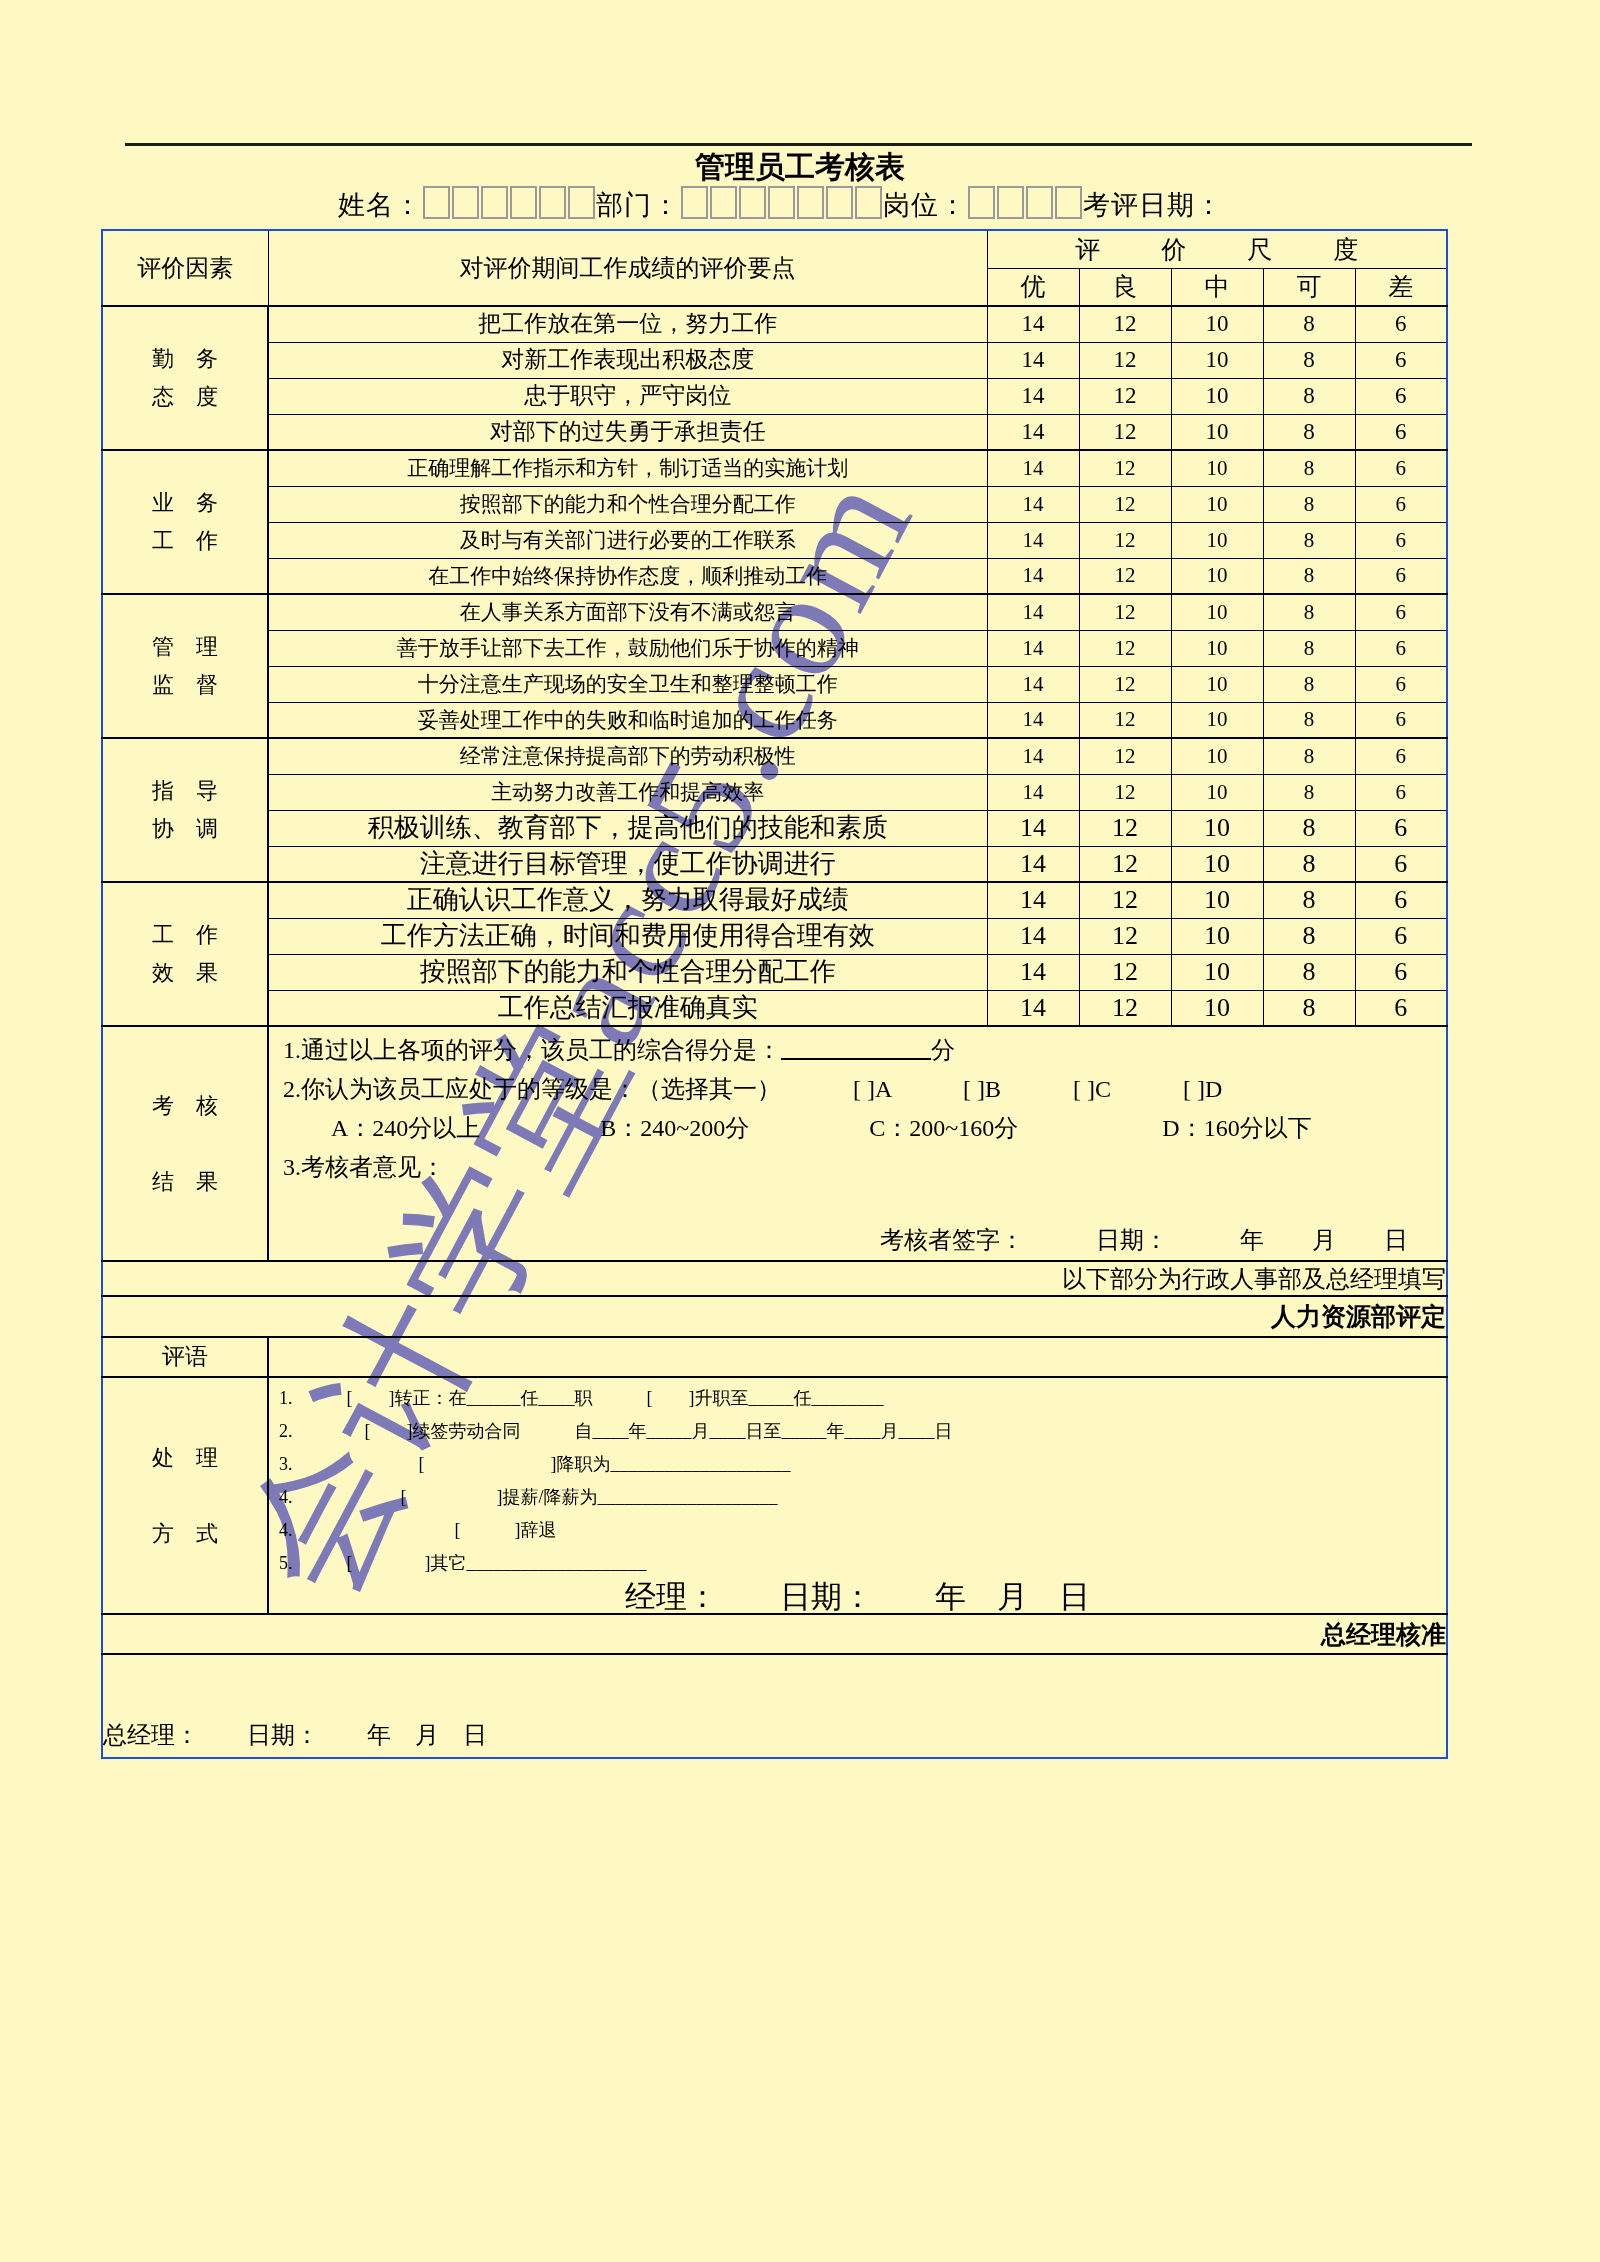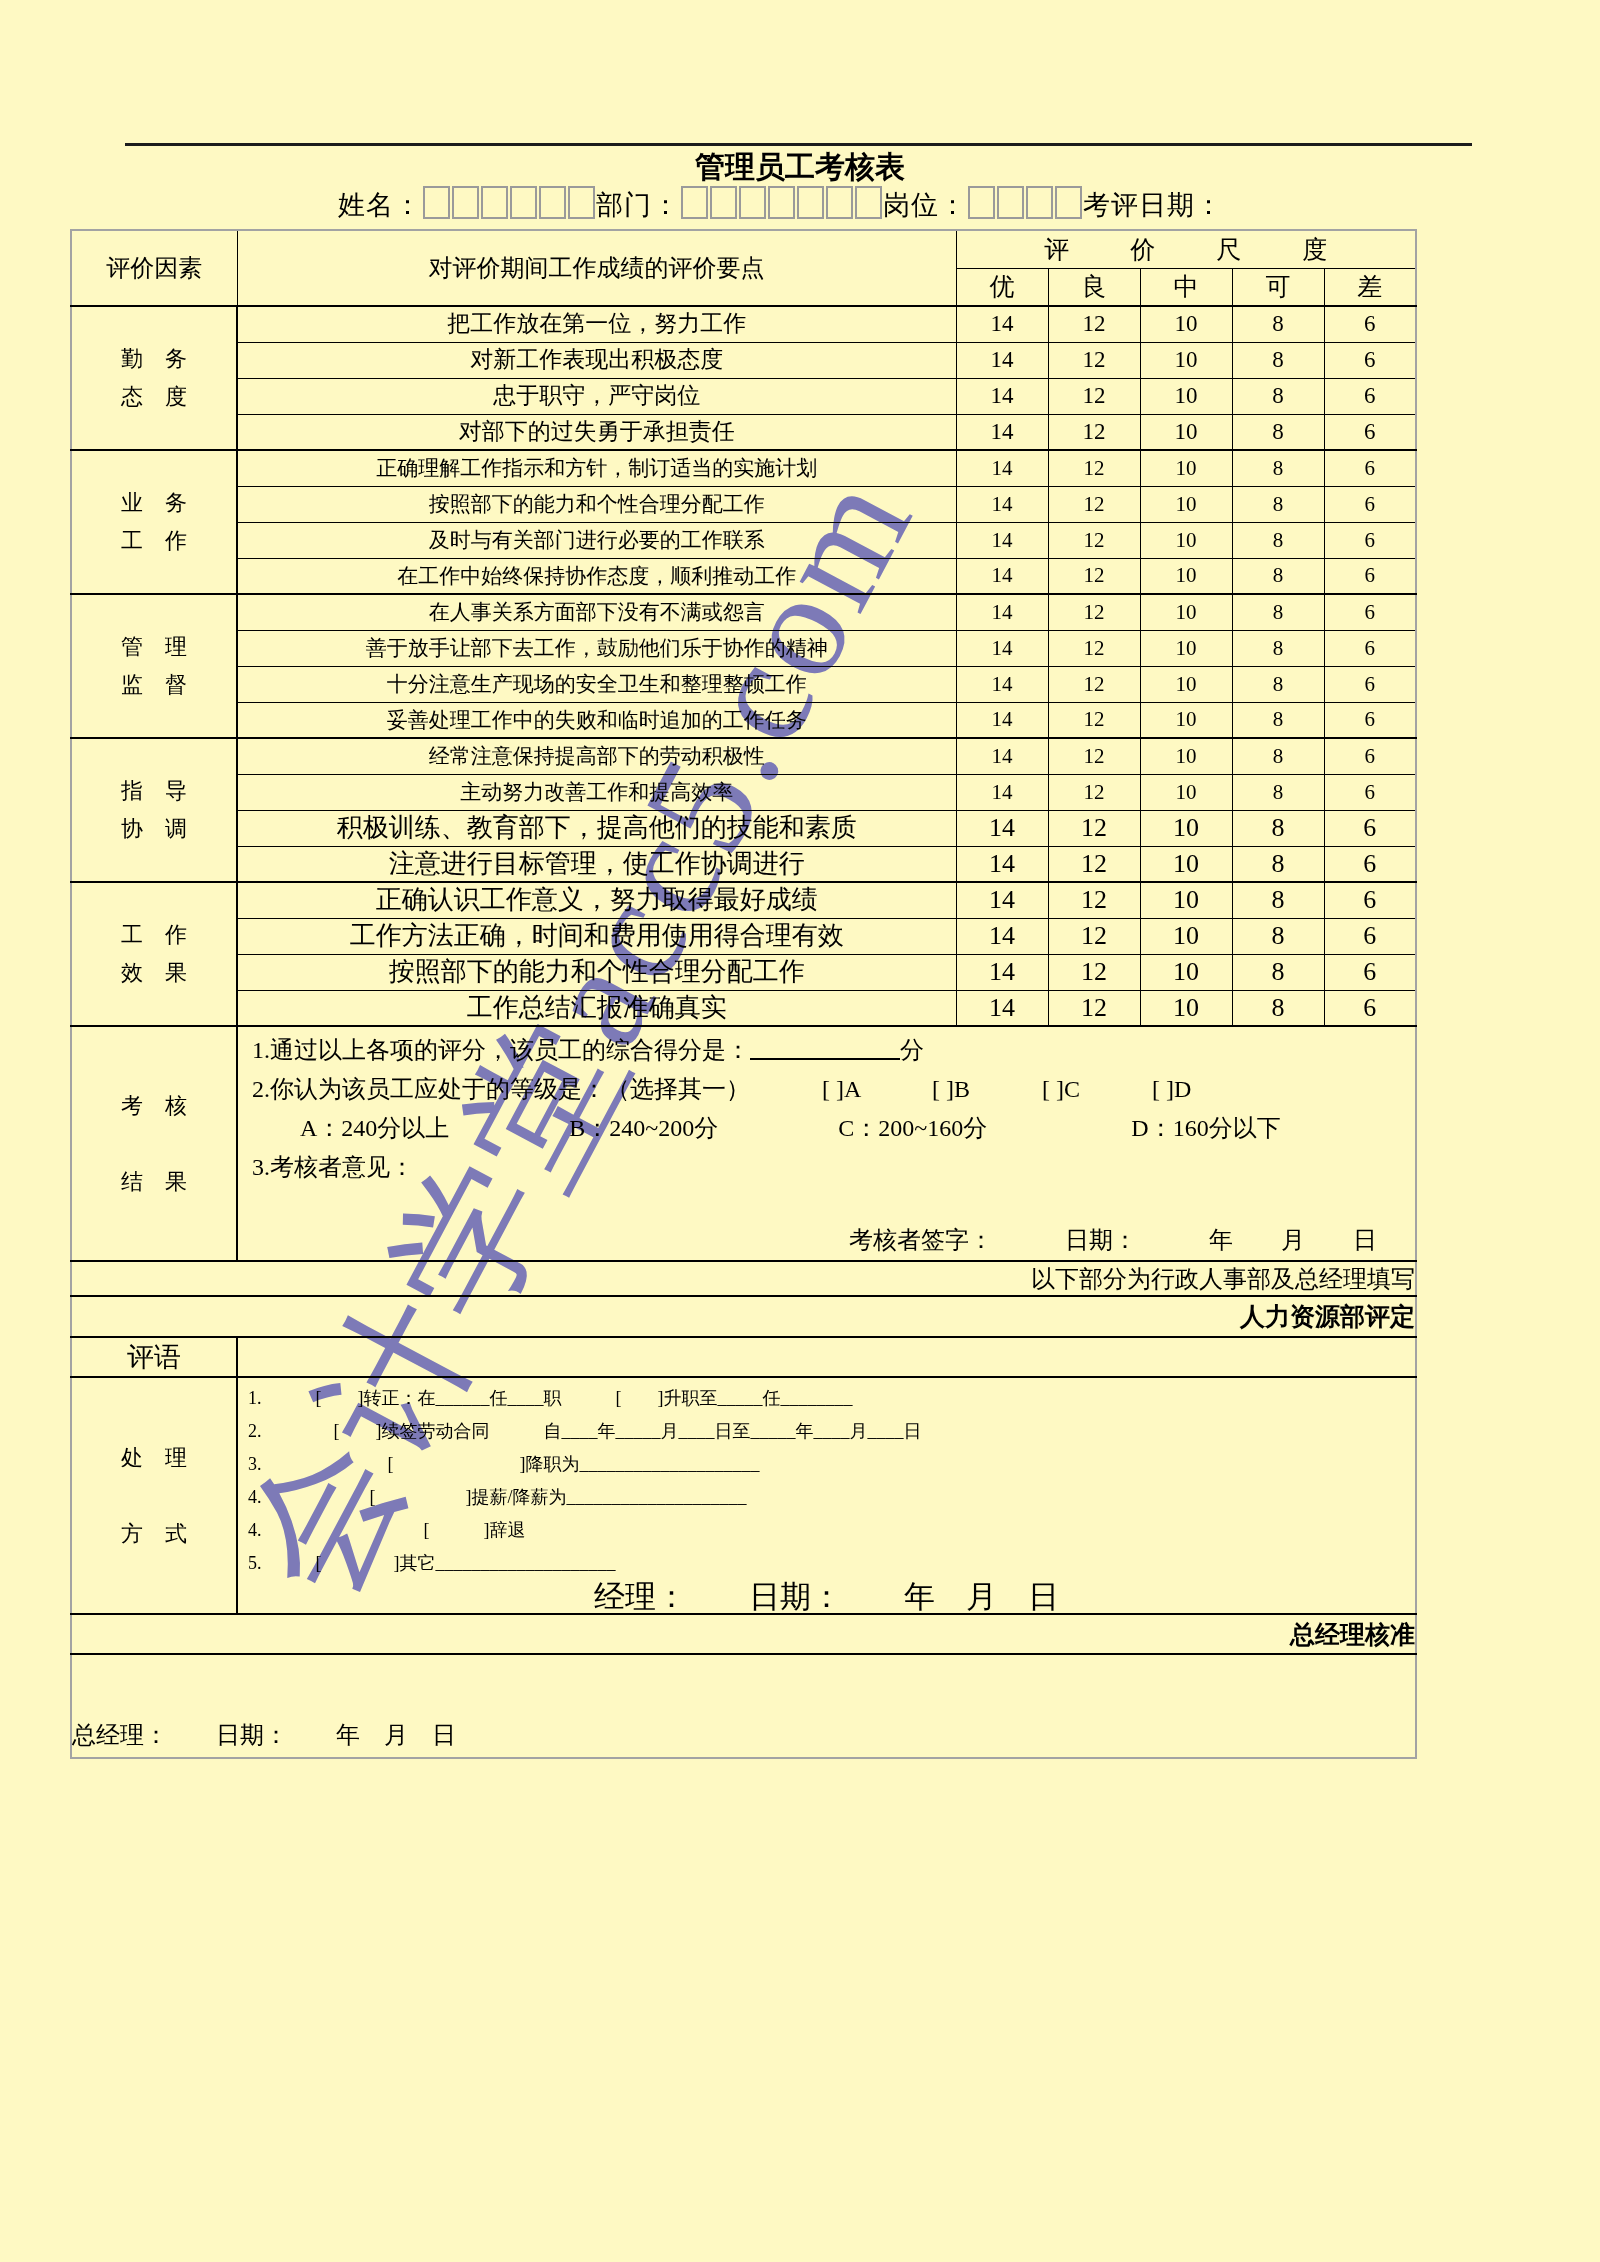--- a/index.html
+++ b/index.html
@@ -6,22 +6,22 @@
   .page{
     position:relative;width:1600px;height:2262px;background:#fef9c3;
     font-family:"Liberation Serif","DejaVu Serif",serif;color:#000;overflow:hidden;
   }
   .rule{height:3px;background:#1c1c1c;margin-left:125px;width:1347px;margin-top:143px;}
   .title{text-align:center;font-size:30px;font-weight:bold;line-height:36px;margin-top:3px;}
   .subtitle{margin:1px 0 5px 338px;font-size:27px;line-height:38px;white-space:nowrap;}
   .subtitle .fld-label{letter-spacing:1px;}
   .subtitle .box{display:inline-block;width:23px;height:29px;border:2px solid #9a9a9a;
     vertical-align:-5px;margin:0 1px;}
-  table.assess{border-collapse:collapse;table-layout:fixed;margin-left:70px;width:1345px;
-    border:2px solid #a3a3a3;padding-left:20px;}
+  table.assess{border-collapse:collapse;table-layout:fixed;margin-left:101px;width:1345px;
+    border:2px solid #1d4ed8;padding-left:20px;}
   table.assess td,table.assess th{border:1px solid #000;padding:0;font-weight:normal;overflow:hidden;}
   #criteria-body tr{height:36px;}
   thead tr{height:38px;}
   th.cat-head,th.points-head{font-size:24px;}
   th.scale-title{font-size:25px;letter-spacing:18px;text-indent:18px;}
   th.scale-col{font-size:25px;}
   td.cat{border-right:2px solid #000 !important;text-align:center;font-size:22px;
     white-space:pre-line;line-height:38px;}
   td.desc{text-align:center;line-height:30px;}
   td.num{text-align:center;}
@@ -33,21 +33,21 @@
   tr.result-row{height:230px;}
   .result-content{font-size:24px;line-height:39px;padding:4px 10px 0 14px;white-space:pre-wrap;}
   .blank-line{display:inline-block;width:150px;border-bottom:2px solid #000;height:26px;
     vertical-align:-2px;}
   .sign-right{text-align:right;padding-right:28px;font-size:24px;margin-top:34px;white-space:pre;}
   tr.divider-row{height:35px;}
   tr.divider-row td,tr.hr-title-row td,tr.gm-title-row td{text-align:right;font-size:24px;}
   tr.hr-title-row{height:41px;}
   tr.hr-title-row td,tr.gm-title-row td{font-weight:bold;font-size:25px;}
   tr.comment-row{height:39px;}
-  tr.comment-row td.cat{font-size:27px;}
+  tr.comment-row td.cat{font-size:23px;}
   tr.handling-row{height:236px;}
   .handling-content{padding:4px 0 0 10px;}
   .h-line{font-size:18px;line-height:33px;white-space:pre;}
   .manager-sign{text-align:center;font-size:31px;line-height:33px;white-space:pre;}
   tr.gm-title-row{height:40px;}
   tr.gm-row{height:104px;}
   tr.gm-row td{vertical-align:bottom;}
   .gm-sign{font-size:24px;padding:0 40px 6px 0;white-space:pre;}
   .watermark{
     position:absolute;left:-165px;top:958px;width:1490px;text-align:center;

